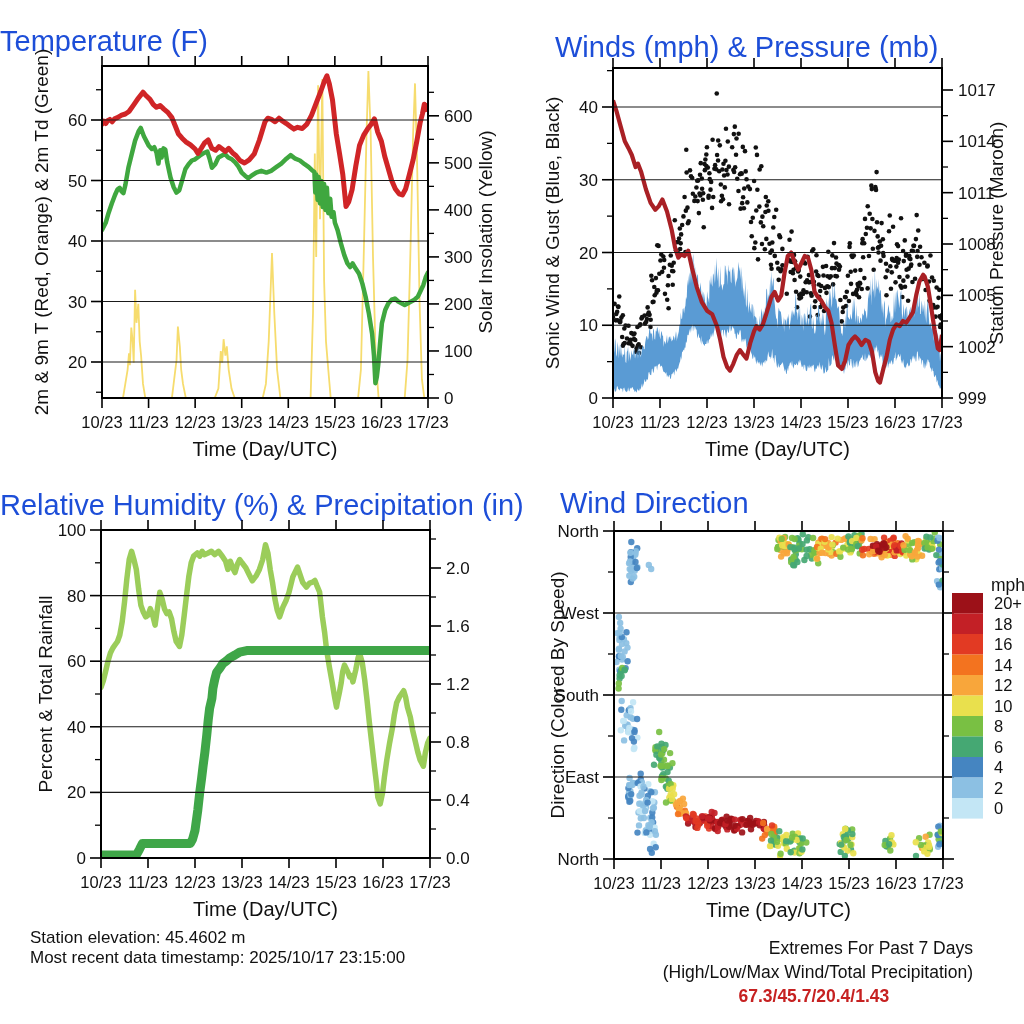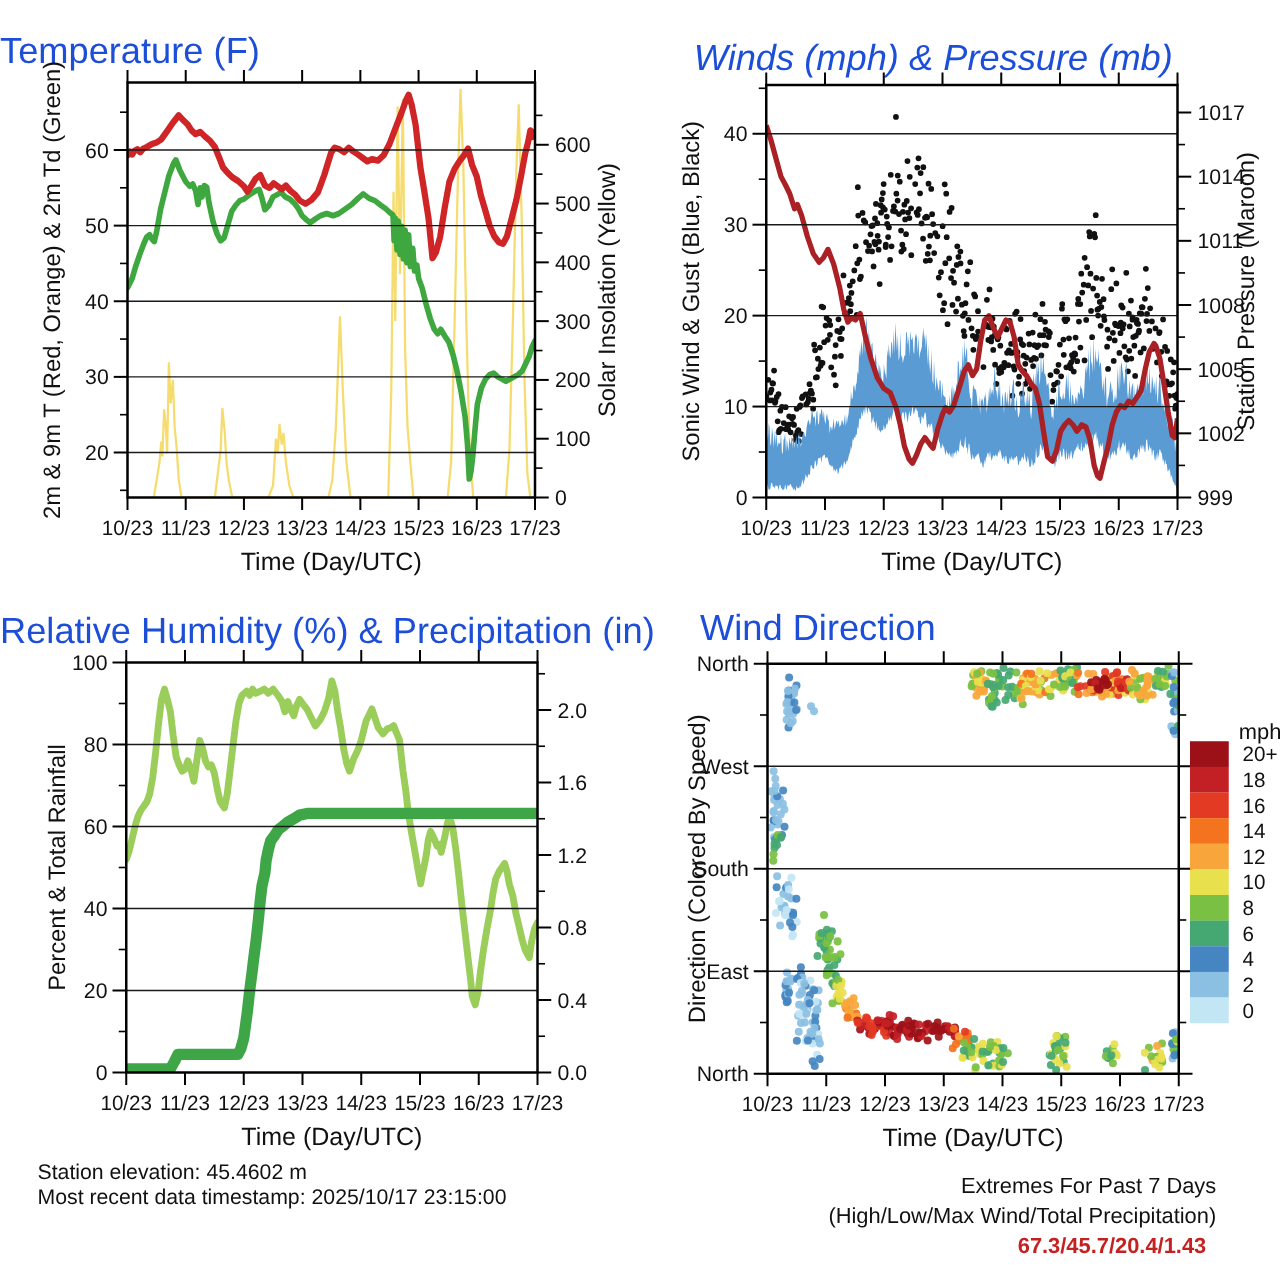--- a/index.html
+++ b/index.html
@@ -8,21 +8,21 @@
   .chart-title{position:absolute;font-size:29px;color:#1d4ed8;white-space:nowrap;}
   #plot{position:absolute;left:0;top:0;}
   .footer{position:absolute;left:30px;top:928px;font-size:17px;line-height:19.8px;color:#111;}
   .extremes{position:absolute;right:51px;top:936px;font-size:17.5px;line-height:24px;text-align:right;color:#111;}
   .extremes .vals{font-weight:bold;padding-right:8px;}
 </style>
 </head>
 <body>
 
 <div class="chart-title" style="left:0;width:530px;top:25px;">Temperature (F)</div>
-<div class="chart-title" style="left:555px;width:445px;top:31px;font-style:italic;">Winds (mph) &amp; Pressure (mb)</div>
+<div class="chart-title" style="left:555px;width:445px;top:31px;">Winds (mph) &amp; Pressure (mb)</div>
 <div class="chart-title" style="left:0;width:530px;top:489px;">Relative Humidity (%) &amp; Precipitation (in)</div>
 <div class="chart-title" style="left:560px;width:435px;top:487px;">Wind Direction</div>
 
 <svg id="plot" width="1024" height="1024" viewBox="0 0 1024 1024">
     <g clip-path="url(#clipTemp)">
       <path d="M123.0 398.0 L125.3 383.9 L127.6 369.8 L129.0 353.3 L129.9 365.1 L131.3 327.5 L132.7 341.6 L133.7 362.7 L135.1 289.8 L136.5 322.8 L138.3 303.9 L139.7 341.6 L141.1 355.7 L143.0 383.9 L145.3 398.0 L171.9 398.0 L174.2 379.2 L176.5 360.4 L177.9 326.5 L179.8 346.3 L181.2 369.8 L183.0 383.9 L185.8 398.0 L214.7 398.0 L218.4 388.6 L220.8 351.0 L222.2 362.7 L223.6 339.2 L225.4 355.7 L226.8 346.3 L228.7 369.8 L231.5 388.6 L234.7 398.0 L262.7 398.0 L265.9 383.9 L268.7 341.6 L272.0 253.1 L274.3 313.3 L277.1 369.8 L280.4 398.0 L310.6 398.0 L313.0 313.3 L314.8 153.4 L316.2 256.9 L318.1 85.3 L320.0 219.3 L322.3 79.1 L324.1 280.4 L326.0 341.6 L328.3 369.8 L330.7 398.0 L358.1 398.0 L360.9 369.8 L363.7 256.9 L366.5 134.6 L368.4 71.1 L370.7 134.6 L373.0 256.9 L375.8 360.4 L378.6 398.0 L404.7 398.0 L407.5 360.4 L410.3 256.9 L413.1 134.6 L415.0 83.4 L417.3 172.3 L419.6 303.9 L421.9 379.2 L424.3 398.0" fill="none" stroke="#f6dc6e" stroke-width="1.8"></path>
       <path d="M102.0 230.1 L105.7 222.8 L108.5 213.2 L111.8 203.5 L115.0 195.0 L117.4 189.6 L119.7 187.8 L121.6 191.4 L123.4 193.2 L125.3 185.3 L128.5 167.2 L131.8 153.9 L135.1 140.6 L138.8 130.9 L140.7 127.9 L143.9 136.3 L148.6 145.4 L151.8 149.0 L154.2 147.2 L156.5 152.7 L158.4 163.6 L160.2 150.3 L161.6 157.5 L163.5 148.4 L165.3 149.6 L167.2 162.3 L170.5 177.5 L173.7 187.2 L176.5 192.6 L179.3 190.2 L182.1 180.5 L185.4 169.0 L188.6 164.2 L191.9 160.5 L195.1 159.3 L199.8 155.7 L204.5 152.7 L207.3 151.5 L209.6 158.7 L211.9 167.8 L215.2 164.2 L218.4 157.5 L221.7 155.7 L224.9 153.9 L228.2 157.5 L231.9 159.3 L235.2 162.3 L238.5 166.6 L241.7 172.6 L245.0 175.7 L248.2 178.1 L251.5 175.7 L256.2 172.6 L261.3 170.8 L266.4 172.6 L271.1 170.8 L276.2 167.2 L281.3 163.6 L286.4 158.7 L290.6 155.1 L295.3 158.7 L299.9 160.5 L304.6 164.2 L308.8 167.2 L312.0 170.2 L314.4 172.0 L315.3 192.6 L316.2 174.5 L317.6 199.9 L318.6 176.9 L320.0 203.5 L321.3 181.1 L322.7 207.1 L324.1 184.1 L325.5 210.1 L326.9 187.8 L328.3 213.2 L330.2 198.7 L331.6 216.8 L333.5 212.0 L334.9 222.8 L337.6 230.1 L340.9 243.4 L344.2 254.9 L347.4 263.4 L350.2 267.0 L352.6 263.4 L355.8 268.8 L359.1 273.7 L362.3 283.4 L365.6 296.7 L368.9 313.6 L372.1 333.6 L374.0 355.9 L375.4 383.2 L376.8 377.1 L378.2 365.0 L380.0 343.9 L381.9 323.3 L385.2 310.0 L388.4 303.3 L391.7 299.7 L394.9 298.5 L398.2 301.5 L401.5 303.3 L404.7 305.1 L408.0 303.3 L411.2 301.5 L414.5 299.7 L417.8 296.7 L421.0 290.0 L423.3 285.2 L425.7 277.3 L428.0 272.5" fill="none" stroke="#3fa73f" stroke-width="4.5" stroke-linejoin="round" stroke-linecap="round"></path>
       <path d="M102.0 124.2 L103.9 121.2 L105.7 123.6 L107.6 120.6 L109.9 119.4 L112.2 121.8 L114.6 118.8 L117.4 117.6 L121.6 115.2 L125.3 114.0 L129.0 111.5 L133.7 104.9 L138.3 98.2 L143.0 92.2 L146.2 95.8 L150.0 99.4 L153.2 104.3 L156.5 107.3 L160.2 105.5 L163.9 109.1 L168.1 112.7 L171.9 117.6 L175.6 126.7 L178.4 133.9 L182.1 138.2 L185.8 141.8 L190.5 144.8 L195.1 149.0 L197.9 153.3 L201.2 148.4 L204.5 143.0 L208.2 140.0 L211.9 148.4 L215.6 150.3 L218.9 146.6 L222.2 149.0 L225.4 151.5 L228.7 148.4 L232.4 152.7 L236.1 155.7 L239.9 160.5 L244.5 163.0 L249.2 159.9 L254.3 153.9 L259.4 140.0 L265.0 121.8 L267.8 118.2 L271.5 119.4 L275.2 121.8 L279.0 118.2 L282.7 121.2 L286.4 123.6 L290.6 126.7 L293.9 129.1 L297.6 127.3 L302.3 128.5 L306.9 124.2 L311.6 115.2 L316.2 103.1 L320.9 91.0 L324.6 80.7 L326.9 75.8 L329.3 83.7 L332.5 100.0 L336.3 133.9 L339.5 153.3 L342.8 174.5 L346.0 206.5 L348.8 201.7 L352.1 189.6 L355.8 166.0 L359.5 145.4 L363.7 135.1 L367.5 129.1 L371.2 124.2 L374.4 118.8 L377.7 132.1 L381.4 141.2 L384.7 156.3 L387.9 167.2 L391.7 180.5 L395.4 189.0 L399.1 193.8 L402.4 195.0 L405.6 189.0 L409.4 174.5 L413.1 159.9 L416.8 141.2 L420.1 123.0 L422.4 114.0 L424.3 104.3 L425.7 109.7 L427.1 105.5 L428.0 106.7" fill="none" stroke="#d02527" stroke-width="5" stroke-linejoin="round" stroke-linecap="round"></path>
     </g>
     <g>
@@ -1587,14 +1587,14 @@
   </svg>
 
 <div class="footer">
   <div>Station elevation: 45.4602 m</div>
   <div>Most recent data timestamp: 2025/10/17 23:15:00</div>
 </div>
 
 <div class="extremes">
   <div>Extremes For Past 7 Days</div>
   <div>(High/Low/Max Wind/Total Precipitation)</div>
-  <div class="vals" style="color: rgb(198, 33, 33);">67.3/45.7/20.4/1.43</div>
+  <div class="vals" style="color: rgb(198, 33, 33); text-align: center;">67.3/45.7/20.4/1.43</div>
 </div>
 
 </body></html>

